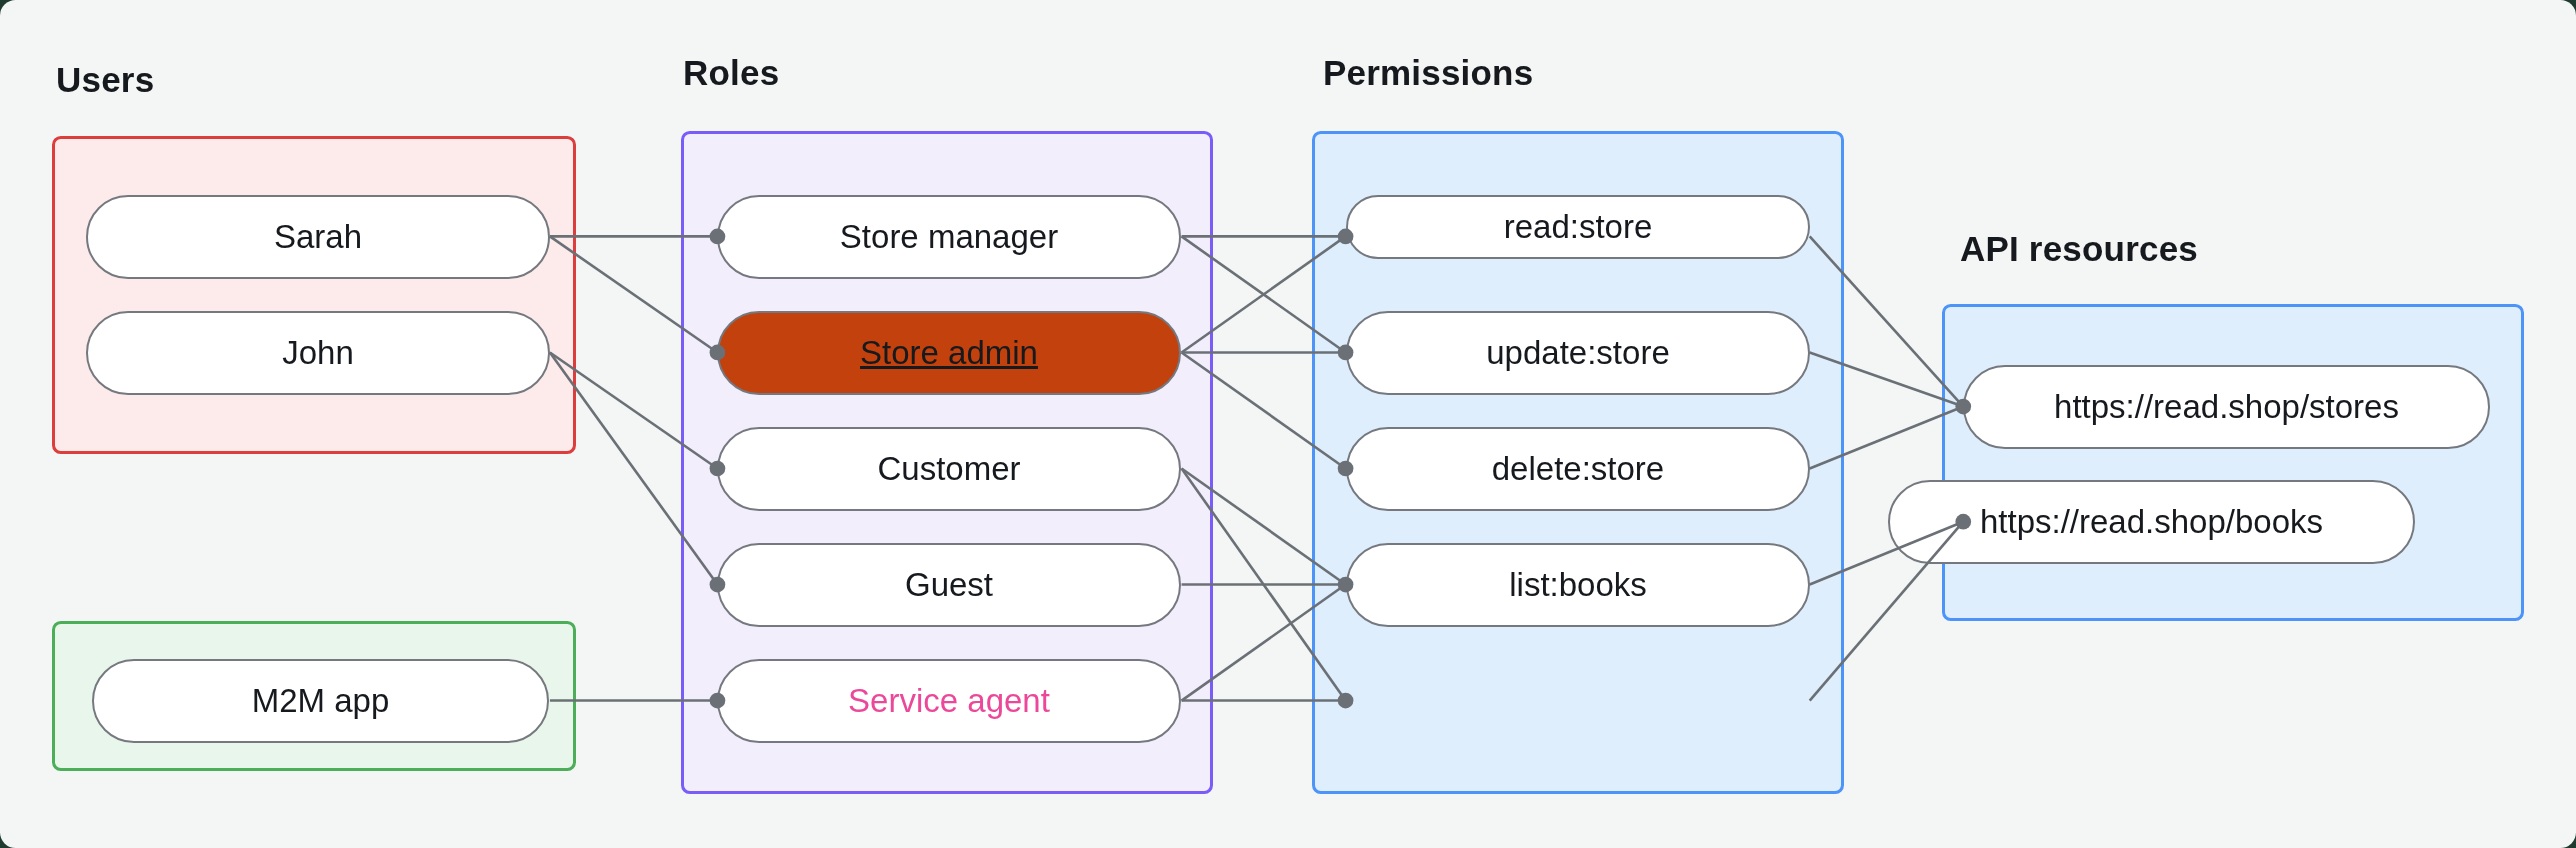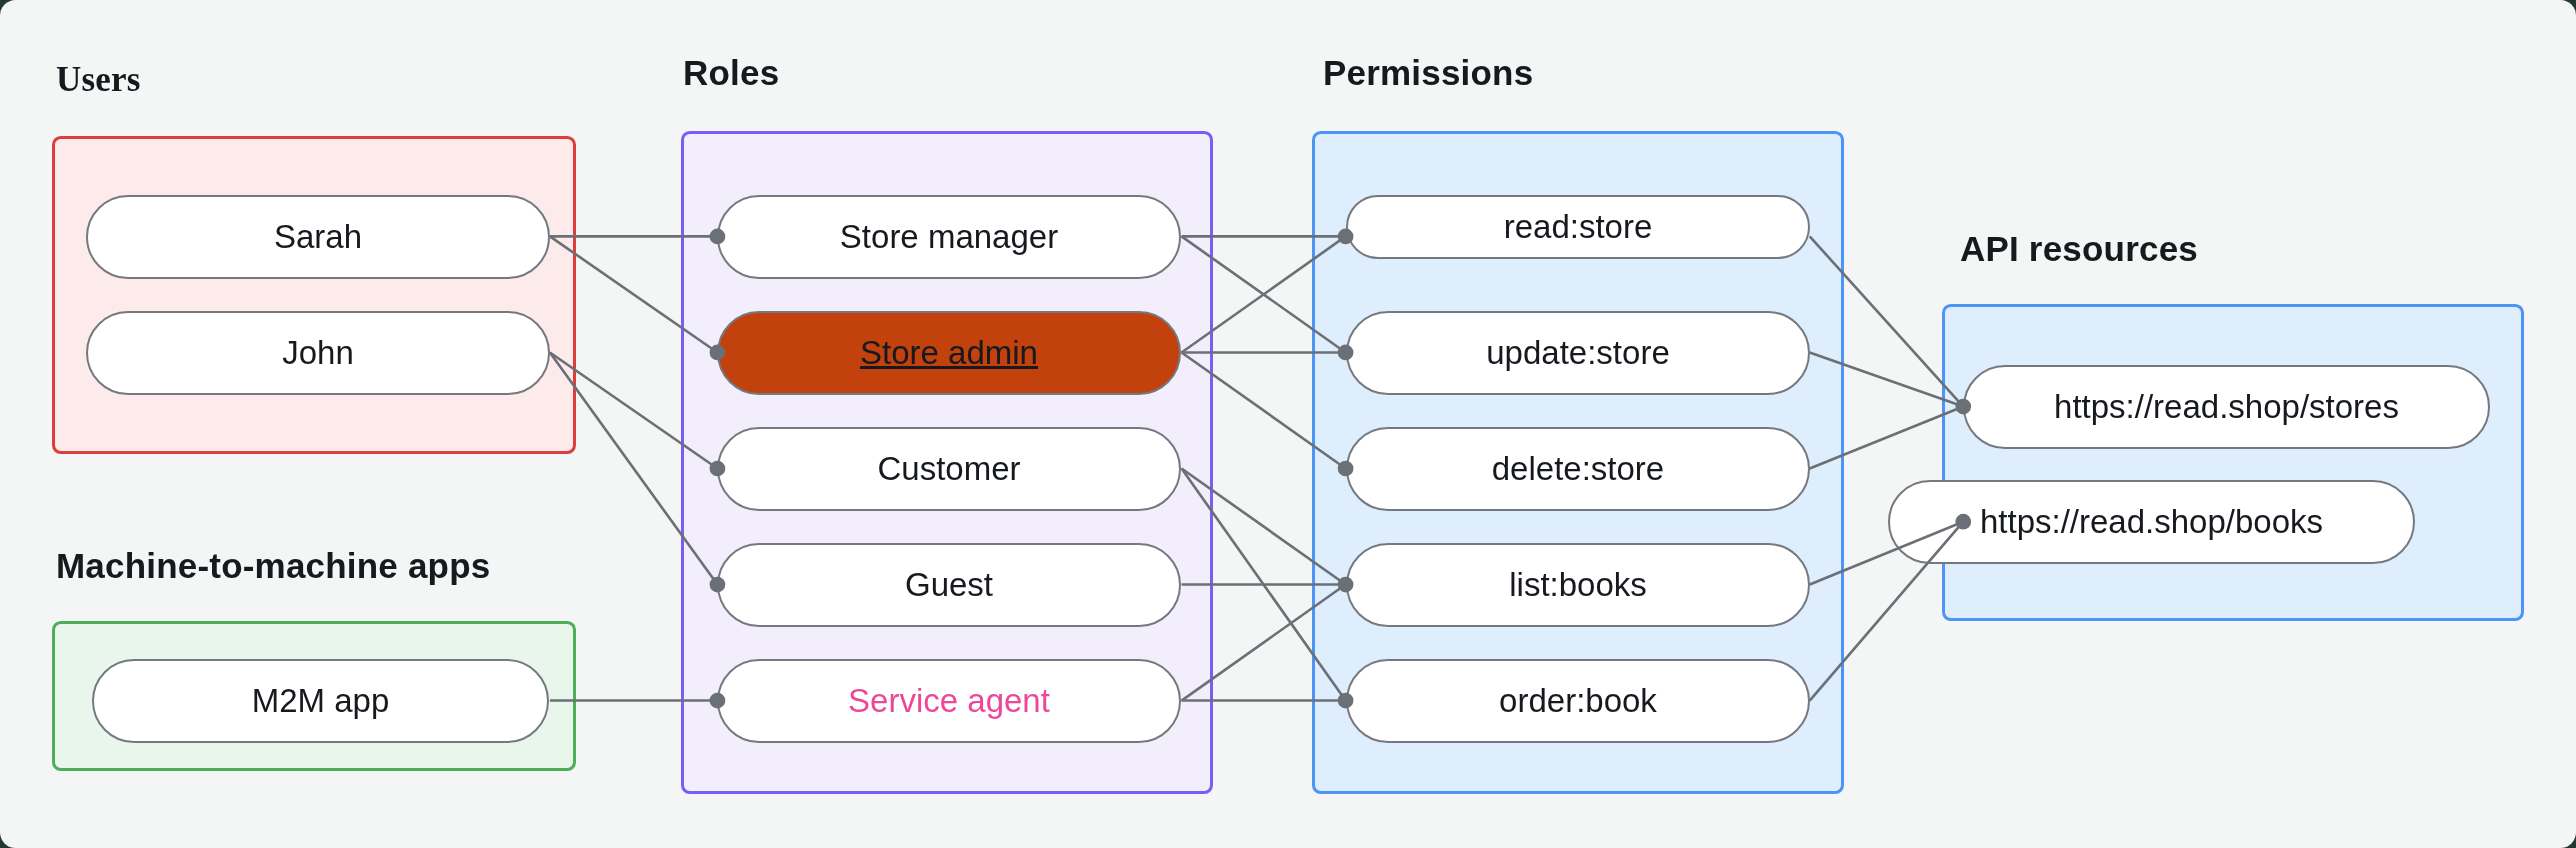--- a/index.html
+++ b/index.html
@@ -63,39 +63,37 @@
 
 <div id="stage">
   <div id="panel">
 
     <div class="group-box" style="left: 52px; top: 136px; width: 524px; height: 318px; border-color: rgb(220, 61, 61); background: rgb(252, 235, 234);"></div>
     <div class="group-box" style="left: 52px; top: 621px; width: 524px; height: 150px; border-color: rgb(76, 174, 88); background: rgb(233, 246, 235);"></div>
     <div class="group-box" style="left: 681px; top: 131px; width: 532px; height: 663px; border-color: rgb(122, 92, 248); background: rgb(243, 238, 252);"></div>
     <div class="group-box" style="left: 1312px; top: 131px; width: 532px; height: 663px; border-color: rgb(77, 148, 248); background: rgb(223, 238, 252);"></div>
     <div class="group-box" style="left: 1942px; top: 304px; width: 582px; height: 317px; border-color: rgb(77, 148, 248); background: rgb(223, 238, 252);"></div>
 
-    <div class="group-label" style="left: 56px; top: 62px; font-family: Liberation Serif, serif;">Users</div>
-    <div class="group-label" style="left: 56px; top: 548px;">Machine-to-machine apps</div>
+    <div class="group-label" style="left: 56px; top: 62px;">Users</div>
     <div class="group-label" style="left: 683px; top: 55px;">Roles</div>
     <div class="group-label" style="left: 1323px; top: 55px;">Permissions</div>
     <div class="group-label" style="left: 1960px; top: 231px;">API resources</div>
 
     <div class="node" style="left: 86px; top: 195px; width: 464px; height: 84px; background: rgb(255, 255, 255); border-color: rgb(117, 121, 127); color: rgb(22, 25, 29);">Sarah</div>
     <div class="node" style="left: 86px; top: 311px; width: 464px; height: 84px; background: rgb(255, 255, 255); border-color: rgb(117, 121, 127); color: rgb(22, 25, 29);">John</div>
     <div class="node" style="left: 92px; top: 659px; width: 457px; height: 84px; background: rgb(255, 255, 255); border-color: rgb(117, 121, 127); color: rgb(22, 25, 29);">M2M app</div>
     <div class="node" style="left: 717px; top: 195px; width: 464px; height: 84px; background: rgb(255, 255, 255); border-color: rgb(117, 121, 127); color: rgb(22, 25, 29);">Store manager</div>
     <div class="node" style="left: 717px; top: 311px; width: 464px; height: 84px; background: #c2410c; border-color: rgb(117, 121, 127); color: rgb(22, 25, 29); text-decoration: underline;">Store admin</div>
     <div class="node" style="left: 717px; top: 427px; width: 464px; height: 84px; background: rgb(255, 255, 255); border-color: rgb(117, 121, 127); color: rgb(22, 25, 29);">Customer</div>
     <div class="node" style="left: 717px; top: 543px; width: 464px; height: 84px; background: rgb(255, 255, 255); border-color: rgb(117, 121, 127); color: rgb(22, 25, 29);">Guest</div>
     <div class="node" style="left: 717px; top: 659px; width: 464px; height: 84px; background: rgb(255, 255, 255); border-color: rgb(117, 121, 127); color: #ec4899;">Service agent</div>
     <div class="node" style="left: 1346px; top: 195px; width: 464px; height: 64px; background: rgb(255, 255, 255); border-color: rgb(117, 121, 127); color: rgb(22, 25, 29);">read:store</div>
     <div class="node" style="left: 1346px; top: 311px; width: 464px; height: 84px; background: rgb(255, 255, 255); border-color: rgb(117, 121, 127); color: rgb(22, 25, 29);">update:store</div>
     <div class="node" style="left: 1346px; top: 427px; width: 464px; height: 84px; background: rgb(255, 255, 255); border-color: rgb(117, 121, 127); color: rgb(22, 25, 29);">delete:store</div>
     <div class="node" style="left: 1346px; top: 543px; width: 464px; height: 84px; background: rgb(255, 255, 255); border-color: rgb(117, 121, 127); color: rgb(22, 25, 29);">list:books</div>
-    <div class="node" style="left: 1346px; top: 659px; width: 464px; height: 84px; background: rgb(255, 255, 255); border-color: rgb(117, 121, 127); color: rgb(22, 25, 29);">order:book</div>
     <div class="node" style="left: 1963px; top: 365px; width: 527px; height: 84px; background: rgb(255, 255, 255); border-color: rgb(117, 121, 127); color: rgb(22, 25, 29);">https://read.shop/stores</div>
     <div class="node" style="left: 1888px; top: 480px; width: 527px; height: 84px; background: rgb(255, 255, 255); border-color: rgb(117, 121, 127); color: rgb(22, 25, 29);">https://read.shop/books</div>
 
     <svg id="edge-layer" width="2576" height="848" viewBox="0 0 2952 972" xmlns="http://www.w3.org/2000/svg">
         <line x1="630" y1="271" x2="822" y2="271" stroke="#6b7076" stroke-width="3"></line>
         <line x1="630" y1="271" x2="822" y2="404" stroke="#6b7076" stroke-width="3"></line>
         <line x1="630" y1="404" x2="822" y2="537" stroke="#6b7076" stroke-width="3"></line>
         <line x1="630" y1="404" x2="822" y2="670" stroke="#6b7076" stroke-width="3"></line>
         <line x1="630" y1="803" x2="822" y2="803" stroke="#6b7076" stroke-width="3"></line>
         <line x1="1354" y1="271" x2="1542" y2="271" stroke="#6b7076" stroke-width="3"></line>

